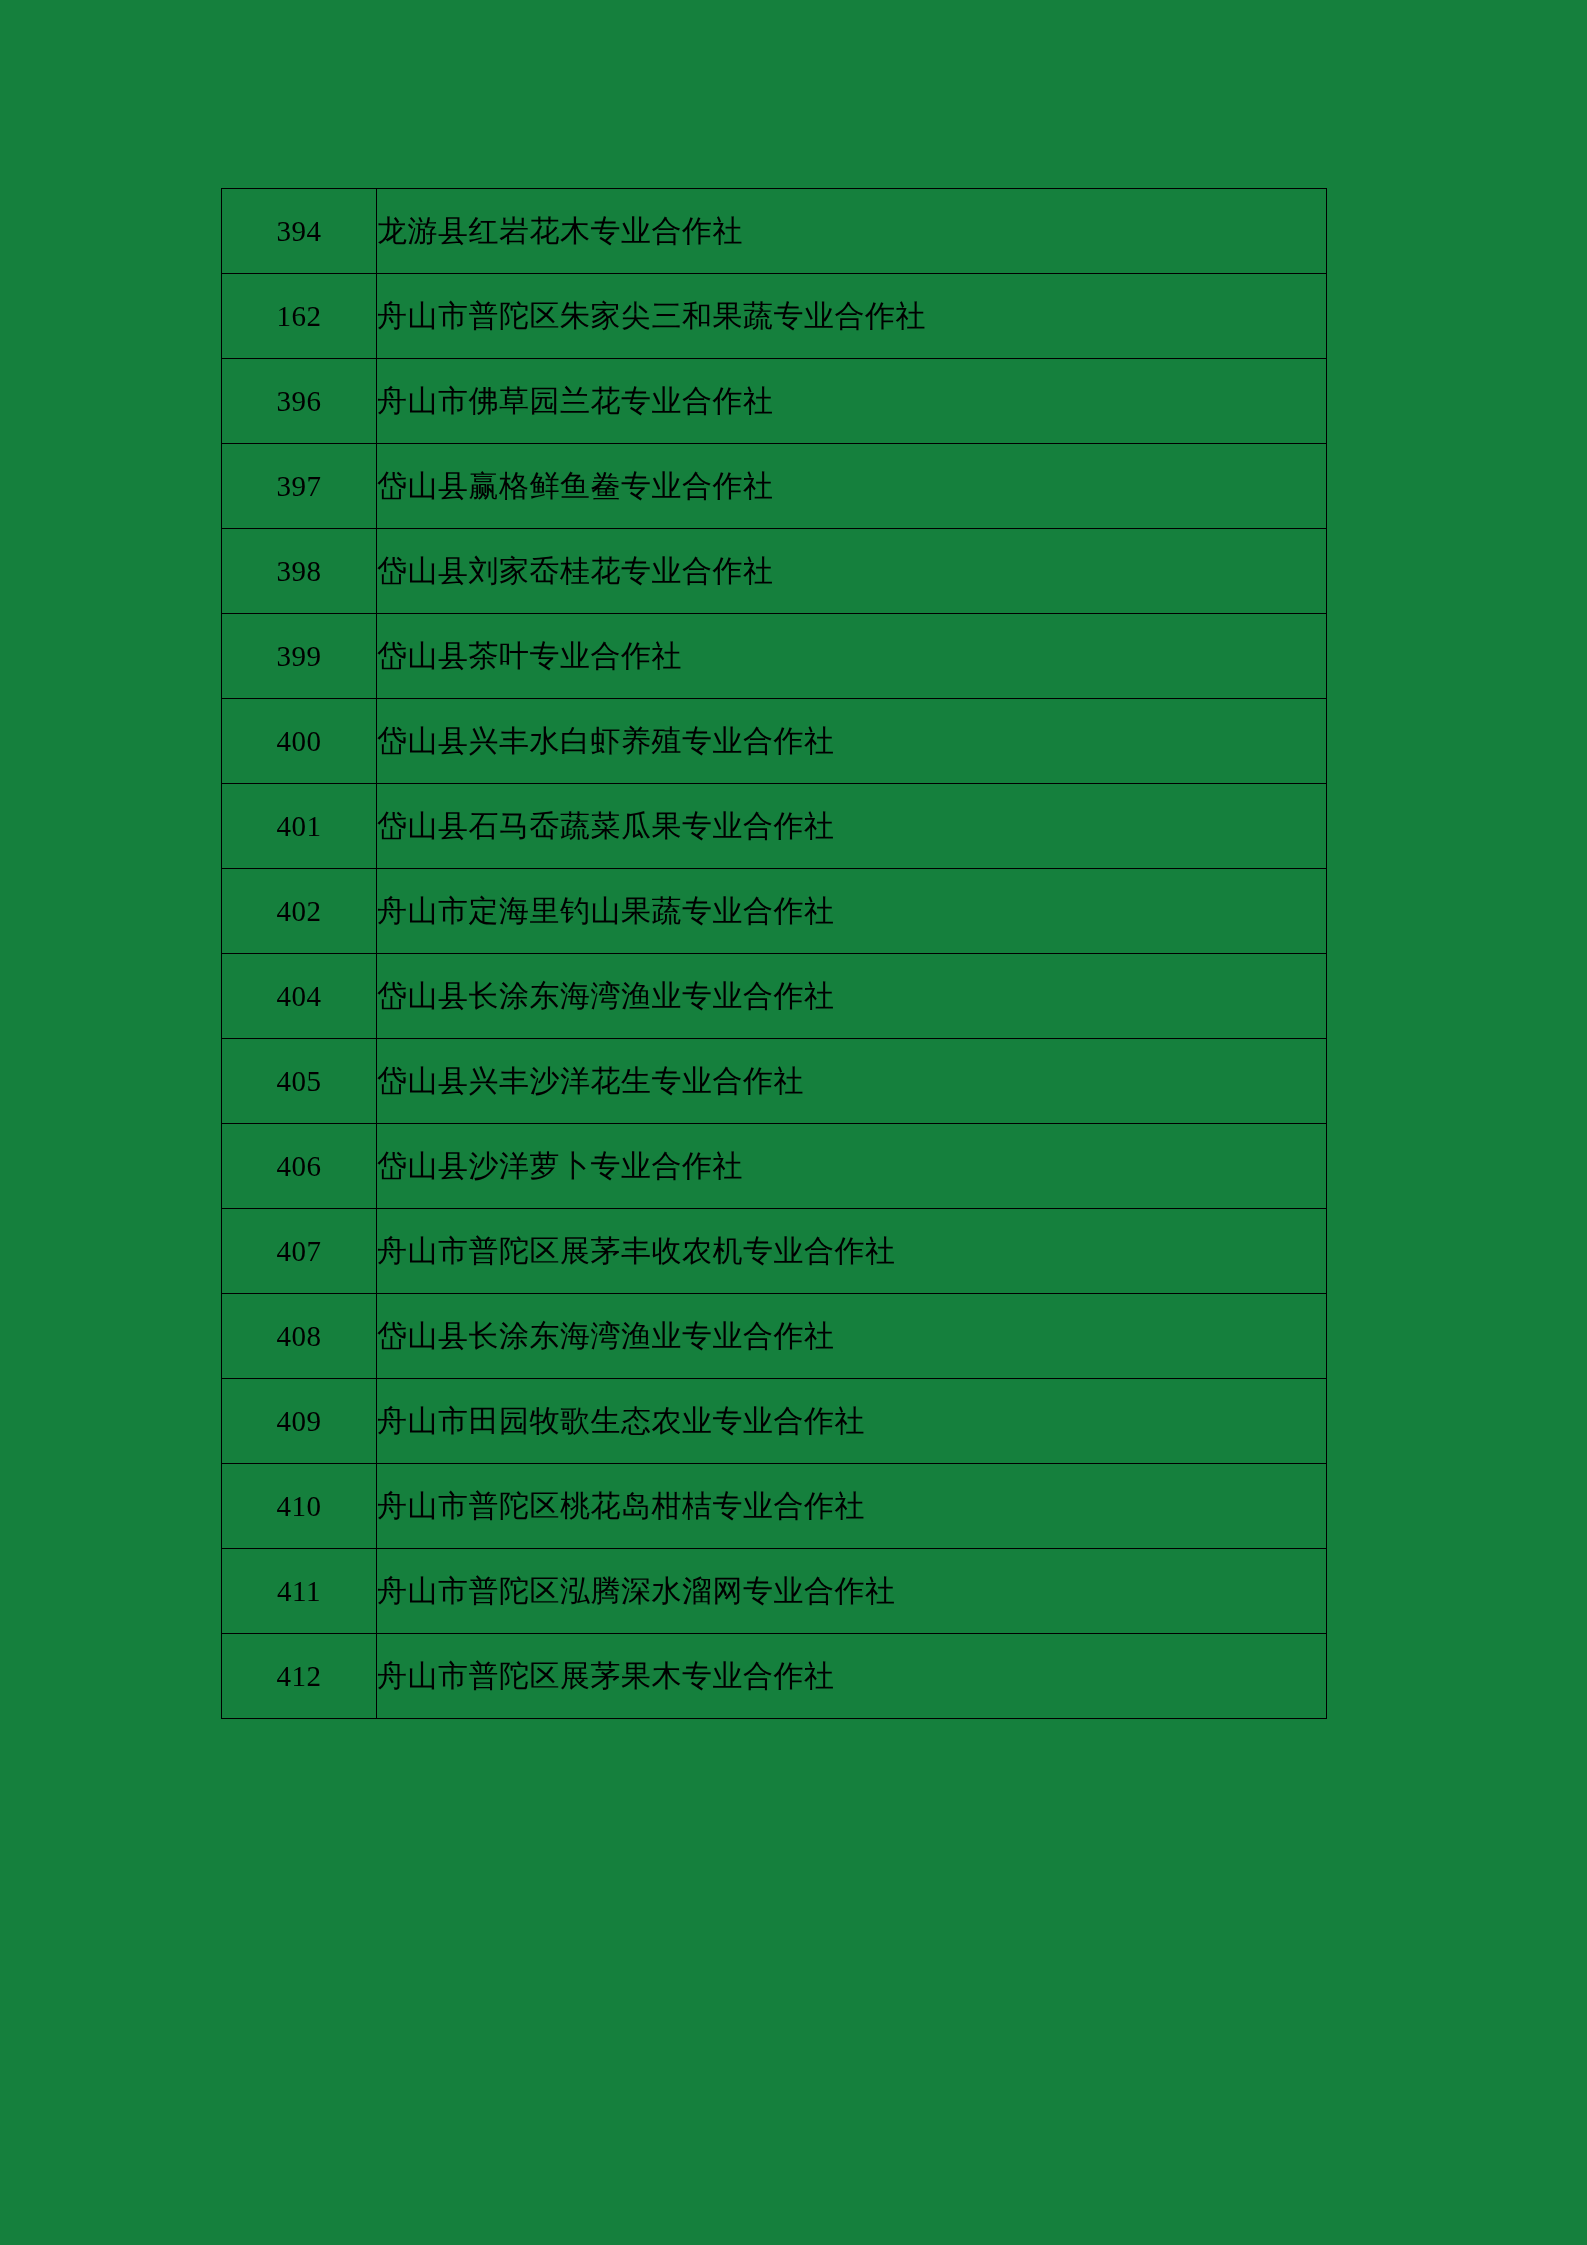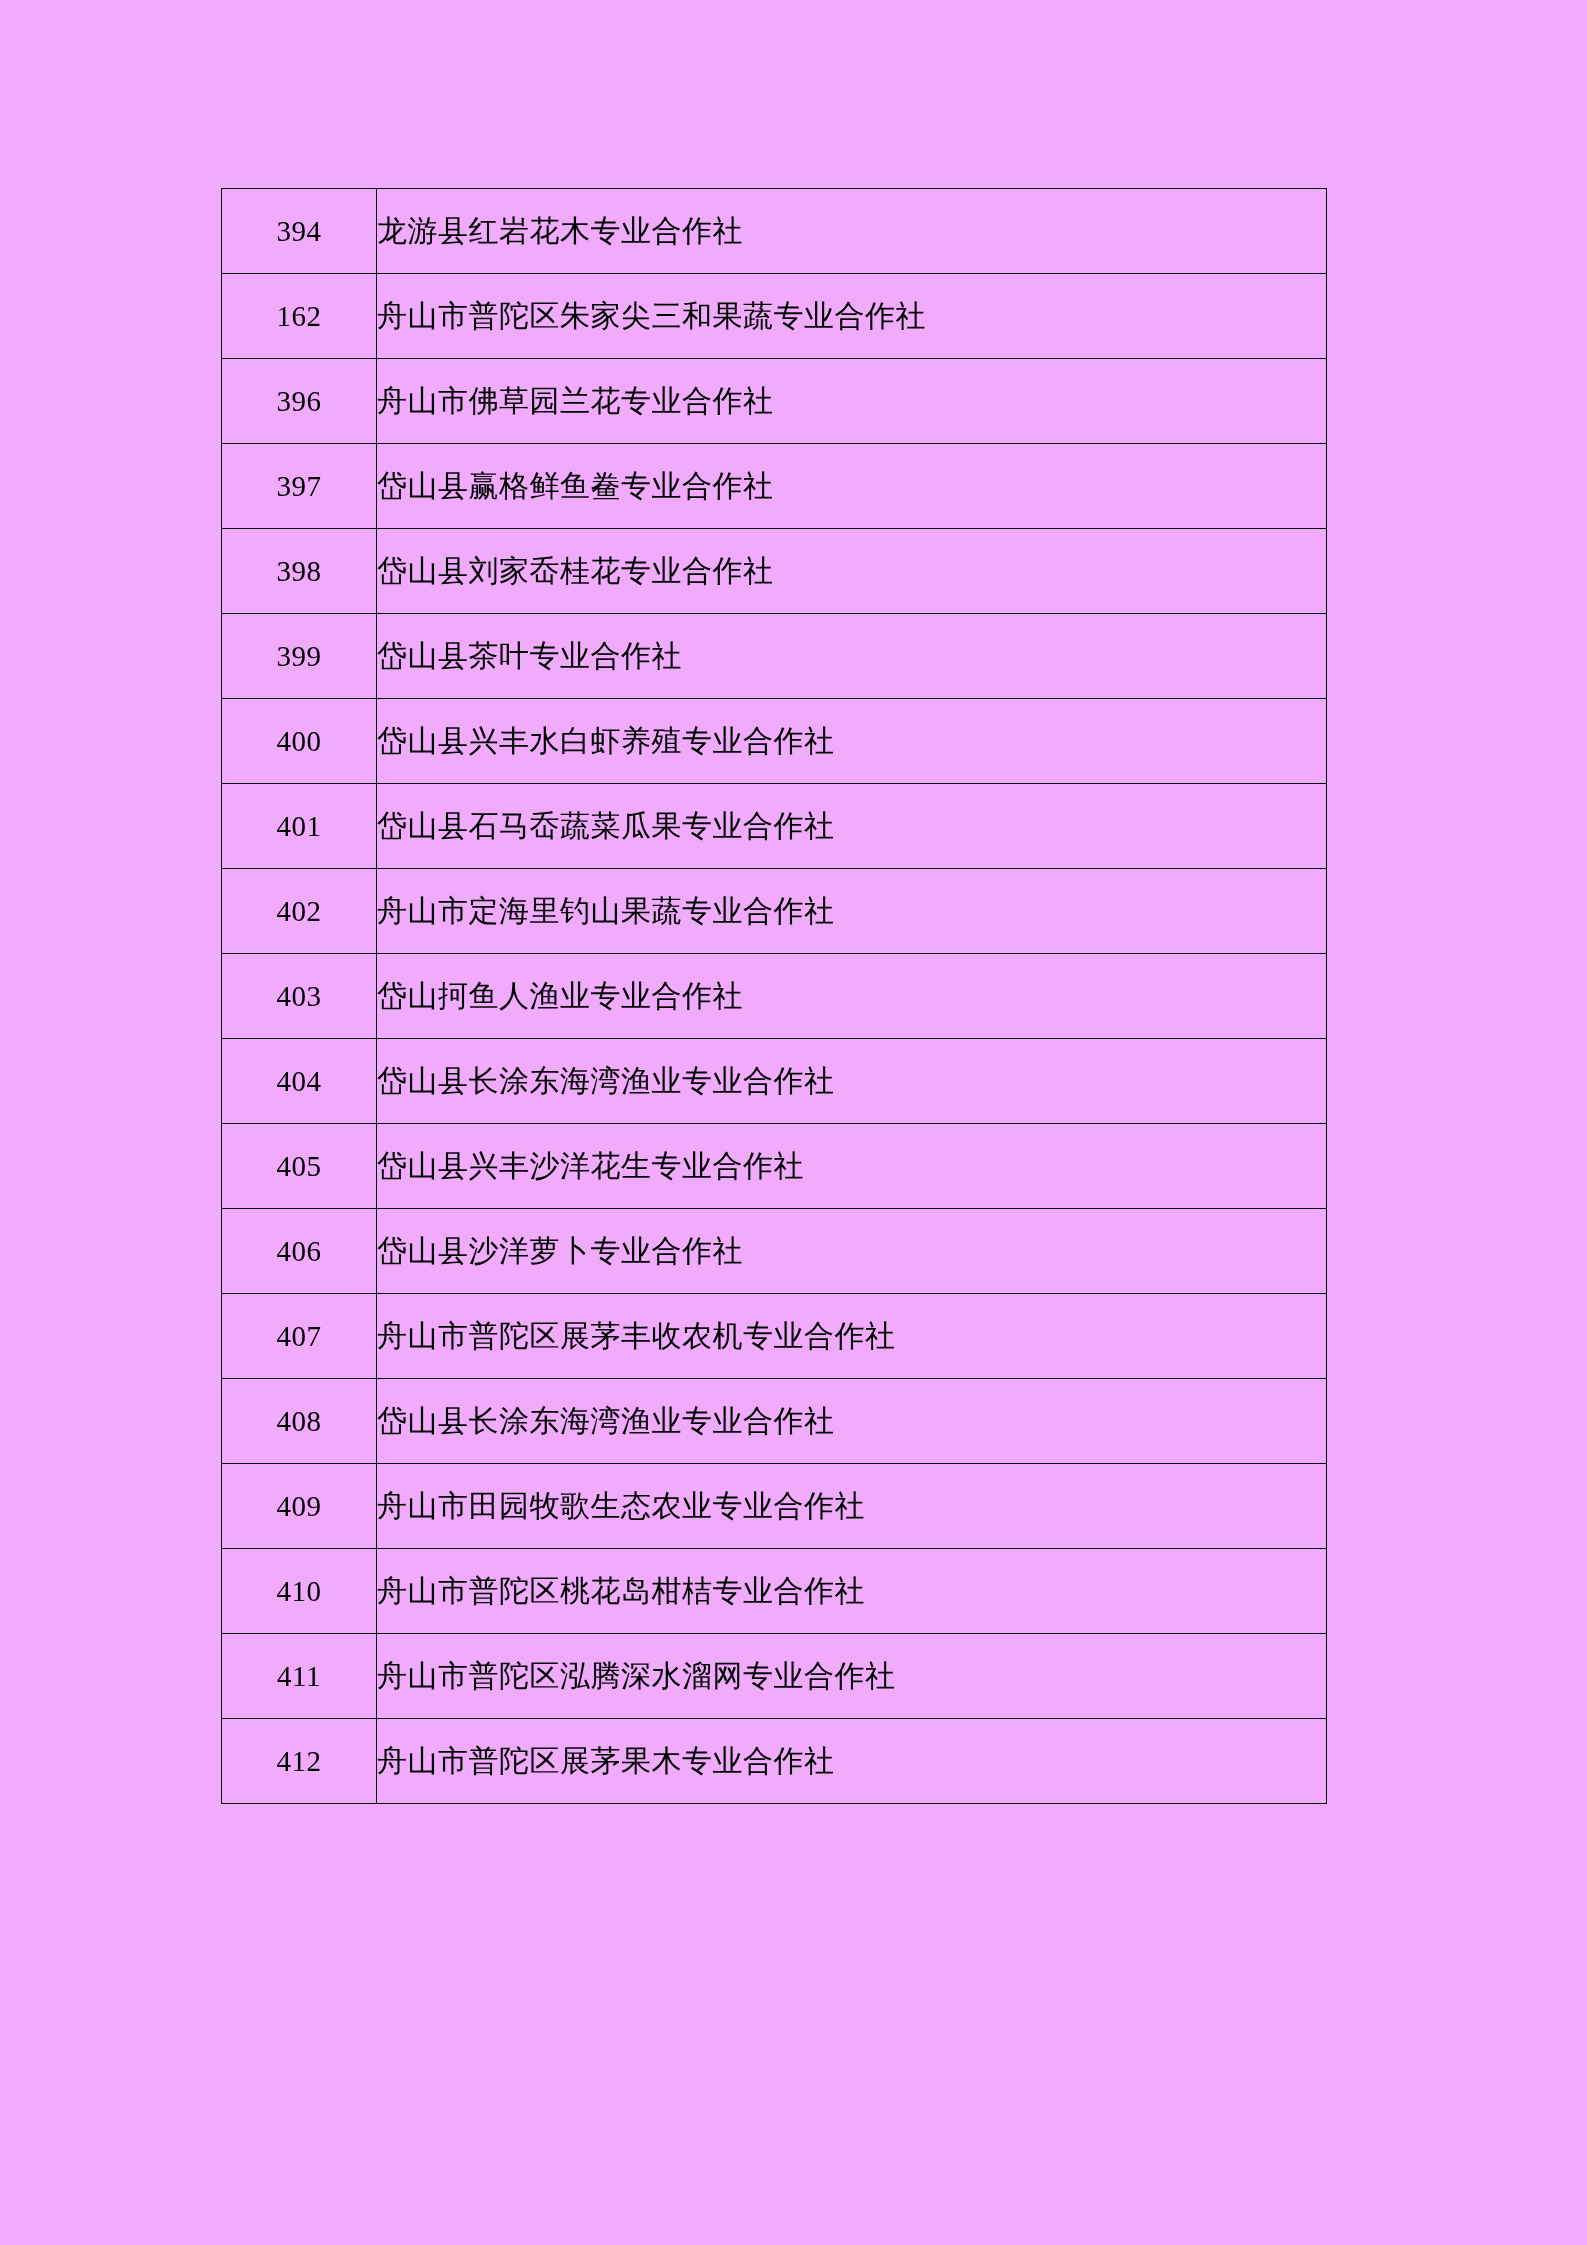--- a/index.html
+++ b/index.html
@@ -13,21 +13,21 @@
     font-family: "Liberation Serif", "DejaVu Serif", serif;
     color: #000000;
     position: relative;
   }
   .page {
     position: absolute;
     left: 0;
     top: 0;
     width: 1587px;
     height: 2245px;
-    background: #f0abfc;
+    background: #15803d;
   }
   .table-wrap {
     position: absolute;
     left: 221px;
     top: 188px;
     width: 1105px;
   }
   table.doc-table {
     border-collapse: collapse;
     width: 1105px;
@@ -98,24 +98,20 @@
           </tr>
           <tr>
             <td class="num">401</td>
             <td class="name">岱山县石马岙蔬菜瓜果专业合作社</td>
           </tr>
           <tr>
             <td class="num">402</td>
             <td class="name">舟山市定海里钓山果蔬专业合作社</td>
           </tr>
           <tr>
-            <td class="num">403</td>
-            <td class="name">岱山抲鱼人渔业专业合作社</td>
-          </tr>
-          <tr>
             <td class="num">404</td>
             <td class="name">岱山县长涂东海湾渔业专业合作社</td>
           </tr>
           <tr>
             <td class="num">405</td>
             <td class="name">岱山县兴丰沙洋花生专业合作社</td>
           </tr>
           <tr>
             <td class="num">406</td>
             <td class="name">岱山县沙洋萝卜专业合作社</td>

